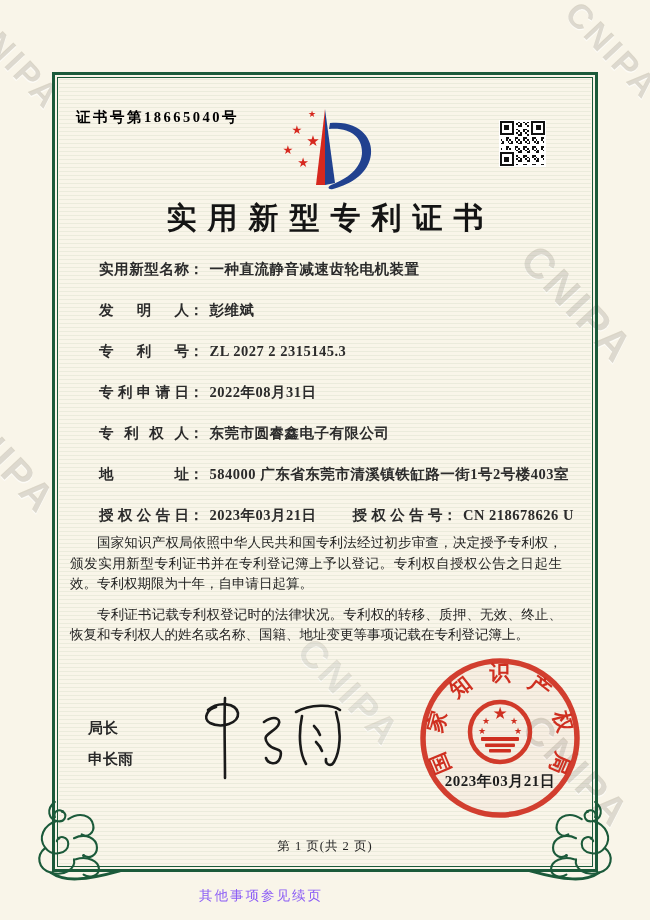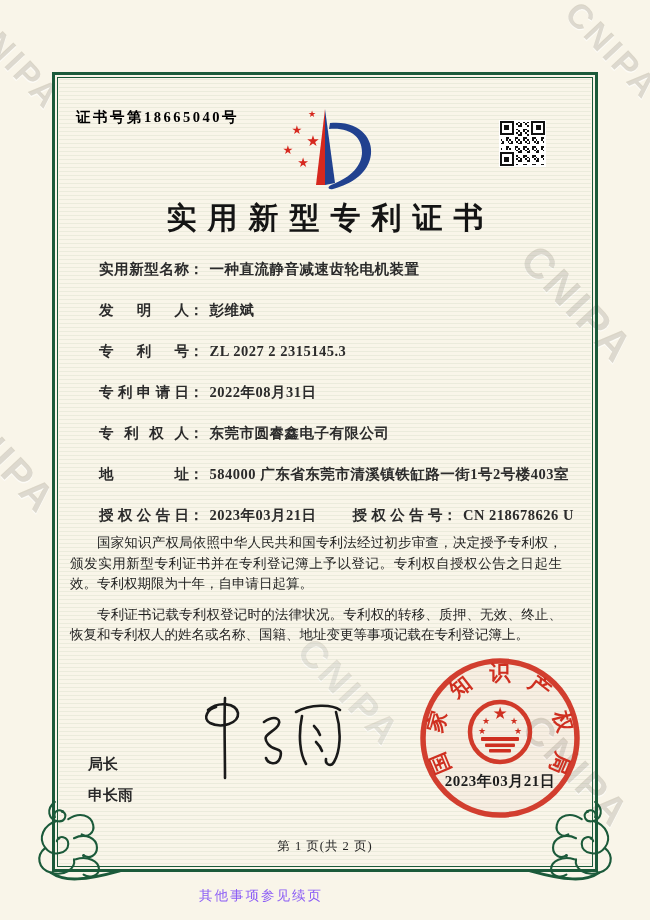--- a/index.html
+++ b/index.html
@@ -64,21 +64,21 @@
   .fvalue{letter-spacing:0.5px;}
   .pair2{margin-left:36px;}
   
   .paragraphs{
     position:absolute; z-index:2; left:70px; top:533px; width:492px;
     font-size:13.5px; line-height:20.5px; color:#1f1f1f; font-weight:500;
     text-align:justify;
   }
   .paragraphs p{margin:0 0 10px; text-indent:2em;}
   
-  .official{position:absolute; z-index:2; left:88px; top:748px;
+  .official{position:absolute; z-index:2; left:88px; top:712px;
     font-family:"Liberation Sans","DejaVu Sans",sans-serif;
     font-weight:bold; font-size:15px; color:#2a2a2a; line-height:31px;}
   .signature{position:absolute; z-index:2; left:192px; top:692px; width:158px; height:92px;}
   
   .seal{position:absolute; z-index:2; left:418px; top:656px; width:164px; height:164px;}
   .seal svg{position:absolute; left:0; top:0;}
   .seal-date{
     position:absolute; left:0; top:116px; width:100%;
     text-align:center; font-size:15px; font-weight:bold; color:#1d1d1d;
     letter-spacing:0.5px;

